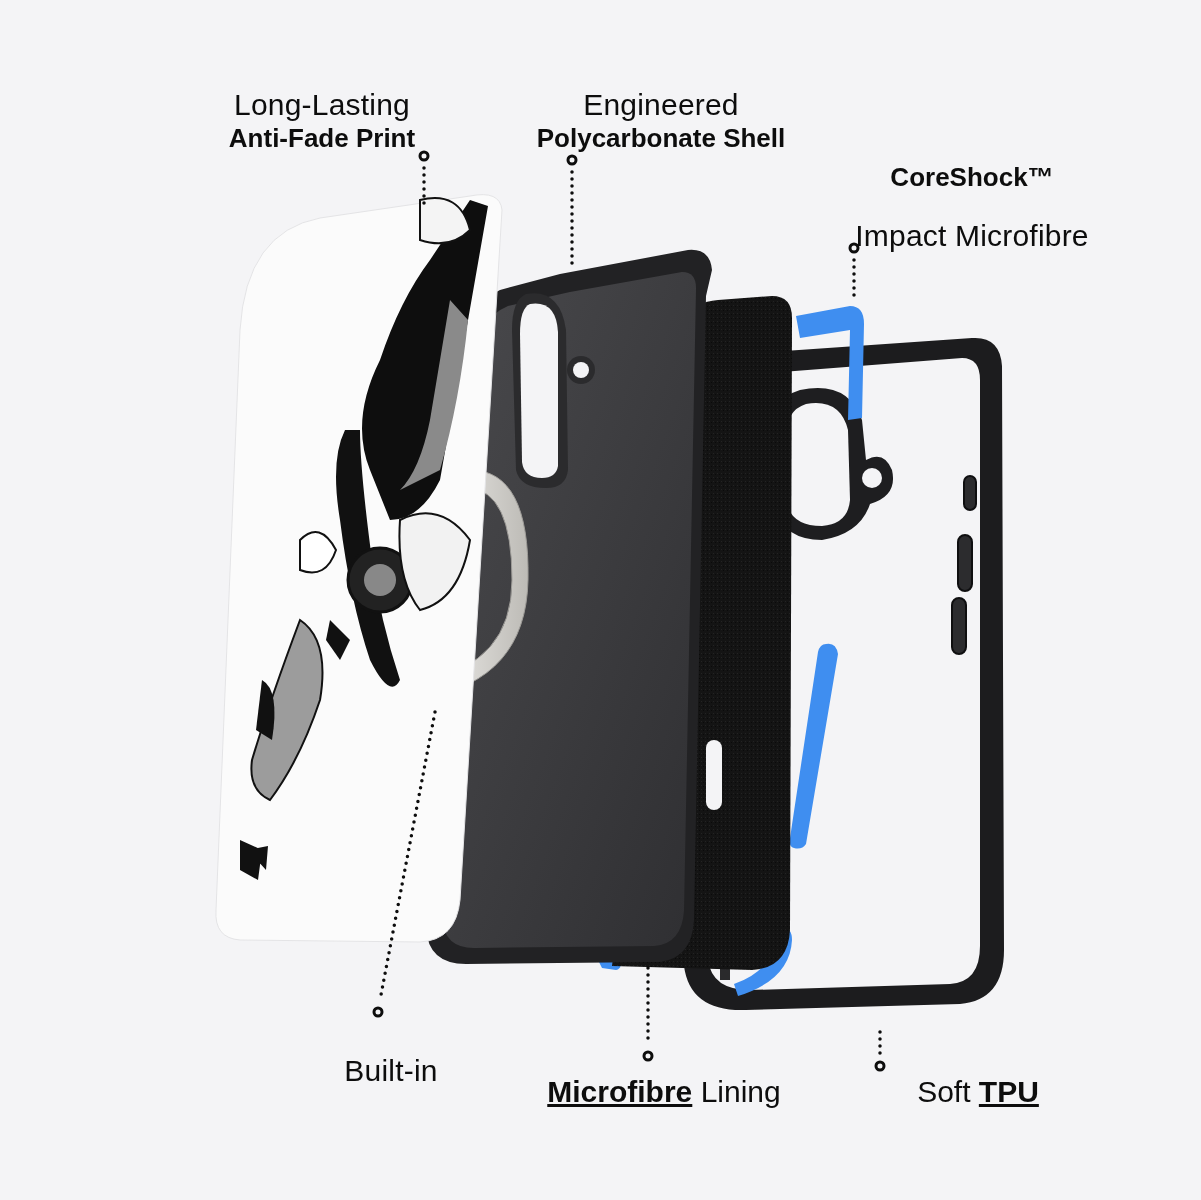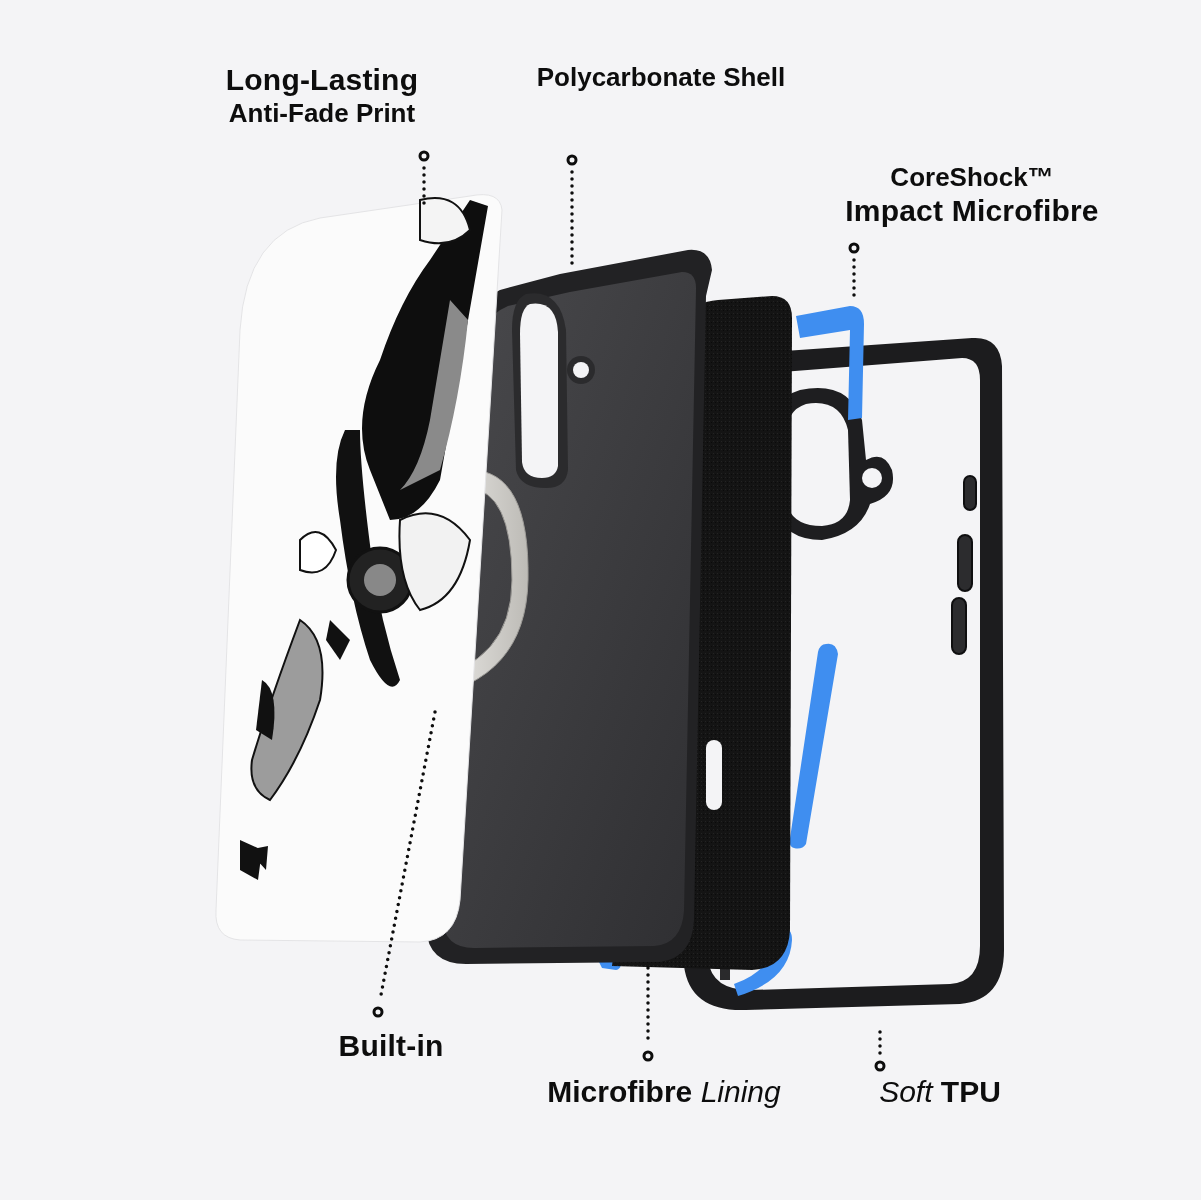--- a/index.html
+++ b/index.html
@@ -10,25 +10,25 @@
       overflow: hidden;
       font-family: "Liberation Sans", "DejaVu Sans", sans-serif;
       color: #0d0d0d;
     }
     .label {
       position: absolute;
       text-align: center;
       line-height: 1.2;
       white-space: nowrap;
     }
-    .label .light { font-weight: 700; font-size: 30px; letter-spacing: 0.2px; }
+    .label .light { font-weight: 400; font-size: 30px; letter-spacing: 0.2px; margin-top: 25px; }
     .label .bold { font-weight: 700; font-size: 26px; }
     .label .inline { font-size: 30px; }
-    .label .inline b { font-weight: 700; }
-    .label .inline span.r { font-weight: 400; font-style: italic; }
+    .label .inline b { font-weight: 700; text-decoration: underline; }
+    .label .inline span.r { font-weight: 400; }
     #illustration { position: absolute; left: 0; top: 0; width: 1201px; height: 1200px; }
   </style>
 </head>
 <body>
 
 <svg id="illustration" viewBox="0 0 1201 1200" xmlns="http://www.w3.org/2000/svg">
   <defs>
     <linearGradient id="shellGrad" x1="0" y1="0" x2="1" y2="1">
       <stop offset="0" stop-color="#4a4a4d"></stop>
       <stop offset="1" stop-color="#2f2f32"></stop>
@@ -134,37 +134,38 @@
     <circle cx="880" cy="1066" r="4" stroke-width="3"></circle>
   </g>
 </svg>
 
 <div class="label" style="left:190px; top:62px; width:264px;">
   <div class="light">Long-Lasting</div>
   <div class="bold">Anti-Fade Print</div>
 </div>
 
 <div class="label" style="left:494px; top:62px; width:334px;">
+  <div class="light">Engineered</div>
   <div class="bold">Polycarbonate Shell</div>
 </div>
 
 <div class="label" style="left:830px; top:162px; width:284px;">
   <div class="bold">CoreShock™</div>
   <div class="light">Impact Microfibre</div>
 </div>
 
 <div class="label" style="left:276px; top:1028px; width:230px;">
   <div class="light">Built-in</div>
 </div>
 
 <div class="label" style="left:524px; top:1074px; width:280px;">
   <div class="inline">
     <b>Microfibre</b>
     <span class="r">Lining</span>
   </div>
 </div>
 
-<div class="label" style="left:862px; top:1074px; width:156px;">
+<div class="label" style="left:900px; top:1074px; width:156px;">
   <div class="inline">
     <span class="r">Soft</span>
     <b>TPU</b>
   </div>
 </div>
 
 </body></html>

